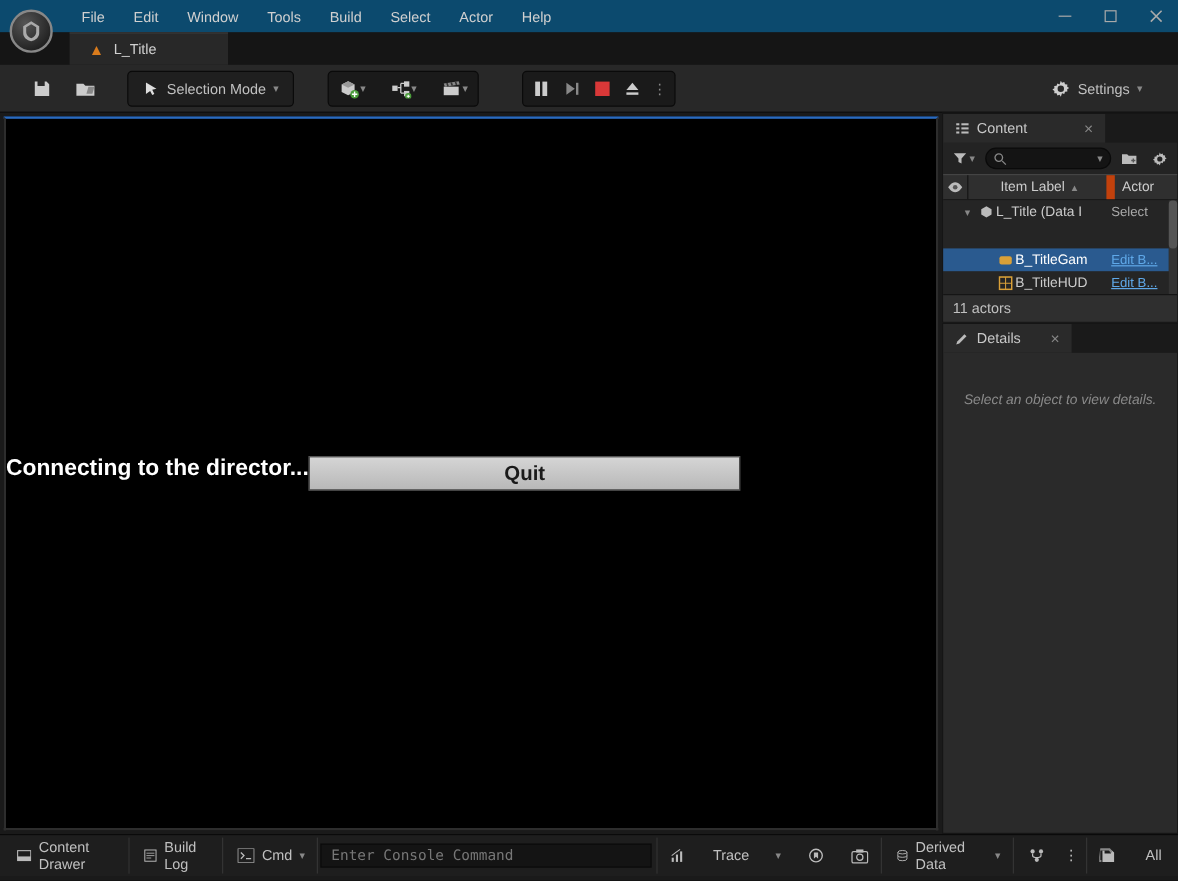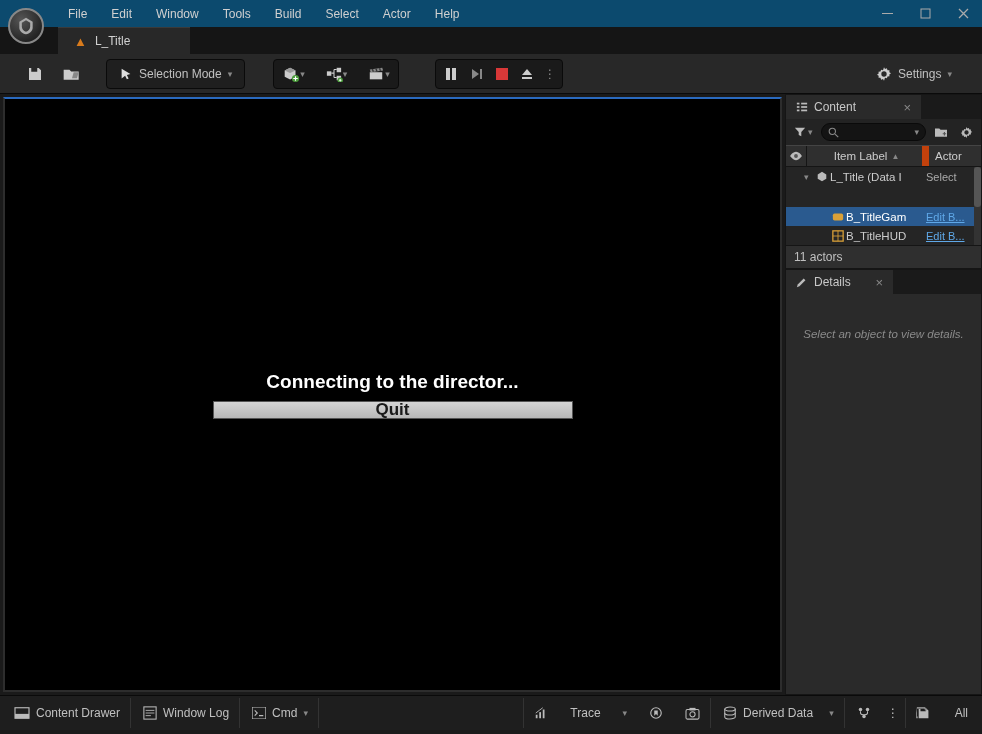--- a/index.html
+++ b/index.html
@@ -161,33 +161,32 @@
   height: 601px;
 }
 .viewport {
   flex: 1;
   background: #000;
   border: 2px solid #2d2d2d;
   border-top: 2px solid #2a6abf;
   margin: 3px;
   position: relative;
   display: flex;
-  flex-direction: column;
-  align-items: center;
-  justify-content: center;
+  align-items: center;
+  justify-content: flex-start;
 }
 .connecting-text {
   color: #fff;
   font-size: 19px;
   font-weight: 600;
   margin-bottom: 8px;
 }
 .quit-btn {
   width: 360px;
-  height: 18px;
+  height: 29px;
   background: linear-gradient(#d5d5d5, #b8b8b8);
   border: 1px solid #555;
   color: #1a1a1a;
   font-size: 17px;
   font-weight: 600;
   display: flex;
   align-items: center;
   justify-content: center;
   cursor: pointer;
 }
@@ -603,29 +602,32 @@
         <rect x="1" y="2" width="16" height="12" fill="none" stroke="#bbb" stroke-width="1.3"></rect>
         <rect x="1" y="9" width="16" height="5" fill="#bbb"></rect>
       </svg>
     <span>Content Drawer</span>
   </div>
   <div class="sb-btn">
     <svg width="14" height="14" viewBox="0 0 16 16">
         <rect x="1" y="1" width="14" height="14" fill="none" stroke="#bbb" stroke-width="1.2"></rect>
         <path d="M3 5 h10 M3 8 h10 M3 11 h6" stroke="#bbb"></path>
       </svg>
-    <span>Window Log</span>
+    <span>Build Log</span>
   </div>
   <div class="sb-btn">
     <svg width="14" height="12" viewBox="0 0 16 14">
         <rect x="0" y="0" width="16" height="14" fill="none" stroke="#bbb" stroke-width="1.2"></rect>
         <path d="M3 4 l3 3 -3 3 M8 10 h5" stroke="#bbb" stroke-width="1.3" fill="none"></path>
       </svg>
     <span>Cmd</span>
     <span class="chevron">▾</span>
+  </div>
+  <div class="console-input">
+    <span>Enter Console Command</span>
   </div>
   <div class="flex-spacer"></div>
   <div class="sb-btn noborder" style="border-left:1px solid #333;gap:22px;">
     <svg width="14" height="14" viewBox="0 0 16 16">
         <rect x="2" y="10" width="2" height="4" fill="#bbb"></rect>
         <rect x="6" y="7" width="2" height="7" fill="#bbb"></rect>
         <rect x="10" y="4" width="2" height="10" fill="#bbb"></rect>
         <path d="M2 8 l4-3 4-3" stroke="#bbb" fill="none"></path>
       </svg>
     <span>Trace</span>

